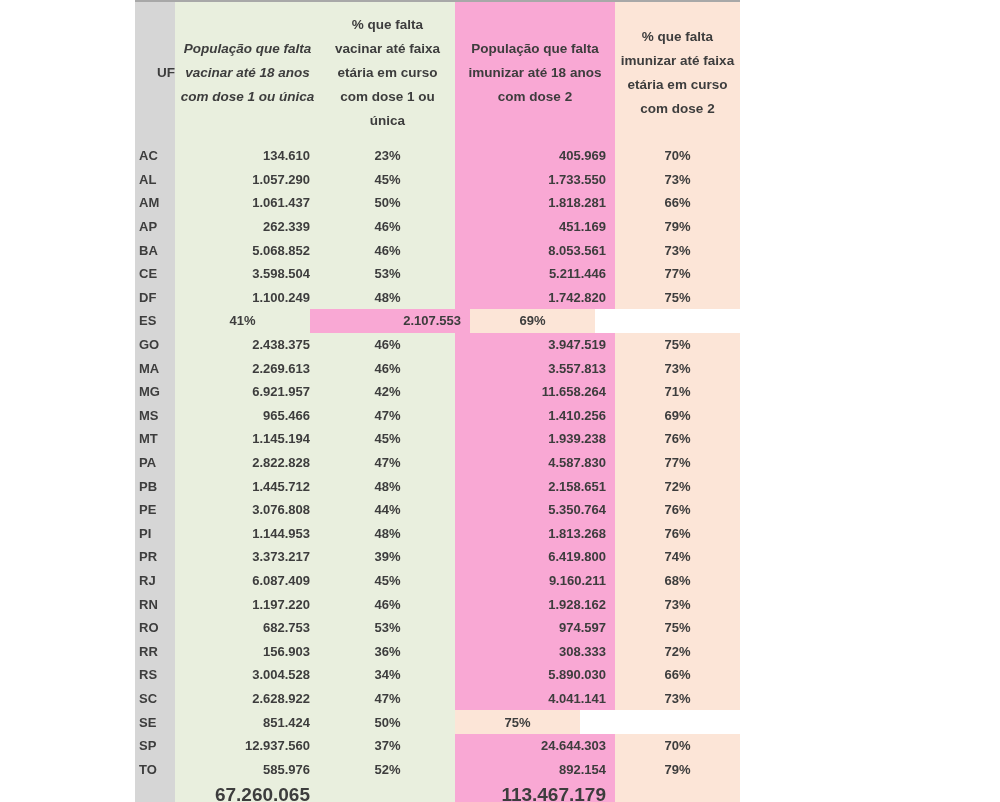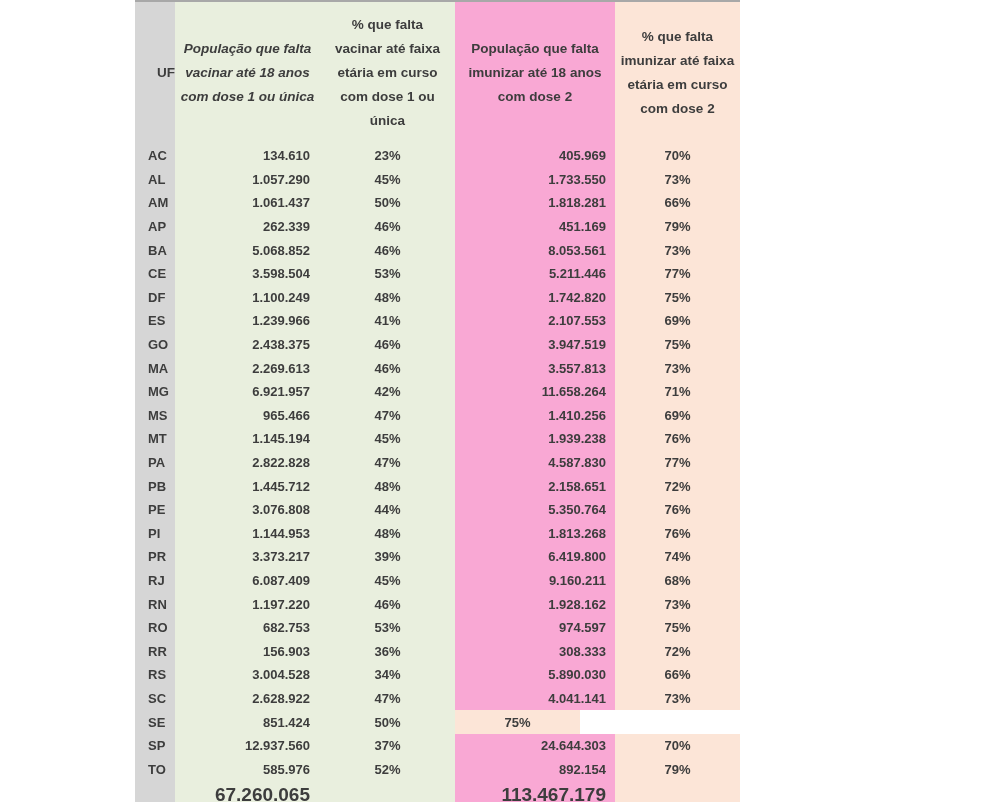--- a/index.html
+++ b/index.html
@@ -30,21 +30,21 @@
   .header-row { height: 142px; }
   .row { height: 23.6px; }
   .total-row { height: 36px; }
   .cell {
     display: flex;
     align-items: center;
     font-size: 13px;
     overflow: hidden;
   }
   
-  .c-uf   { width: 40px;  background: #d6d6d6; justify-content: flex-start; padding-left: 13px; }
+  .c-uf   { width: 40px;  background: #d6d6d6; justify-content: flex-start; padding-left: 4px; }
   .c-pop1 { width: 145px; background: #e9efde; justify-content: flex-end;  padding-right: 10px; }
   .c-pct1 { width: 135px; background: #e9efde; justify-content: center; }
   .c-pop2 { width: 160px; background: #f9a8d4; justify-content: flex-end;  padding-right: 9px; }
   .c-pct2 { width: 125px; background: #fce5d7; justify-content: center; }
 
   .header-cell {
     justify-content: center;
     align-items: center;
     text-align: center;
     font-size: 13.5px;
@@ -136,21 +136,20 @@
       <div class="row">
         <div class="cell c-uf">DF</div>
         <div class="cell c-pop1">1.100.249</div>
         <div class="cell c-pct1">48%</div>
         <div class="cell c-pop2">1.742.820</div>
         <div class="cell c-pct2">75%</div>
       </div>
 
       <div class="row">
         <div class="cell c-uf">ES</div>
-        <div class="cell c-pop1">1.239.966</div>
         <div class="cell c-pct1">41%</div>
         <div class="cell c-pop2">2.107.553</div>
         <div class="cell c-pct2">69%</div>
       </div>
 
       <div class="row">
         <div class="cell c-uf">GO</div>
         <div class="cell c-pop1">2.438.375</div>
         <div class="cell c-pct1">46%</div>
         <div class="cell c-pop2">3.947.519</div>

